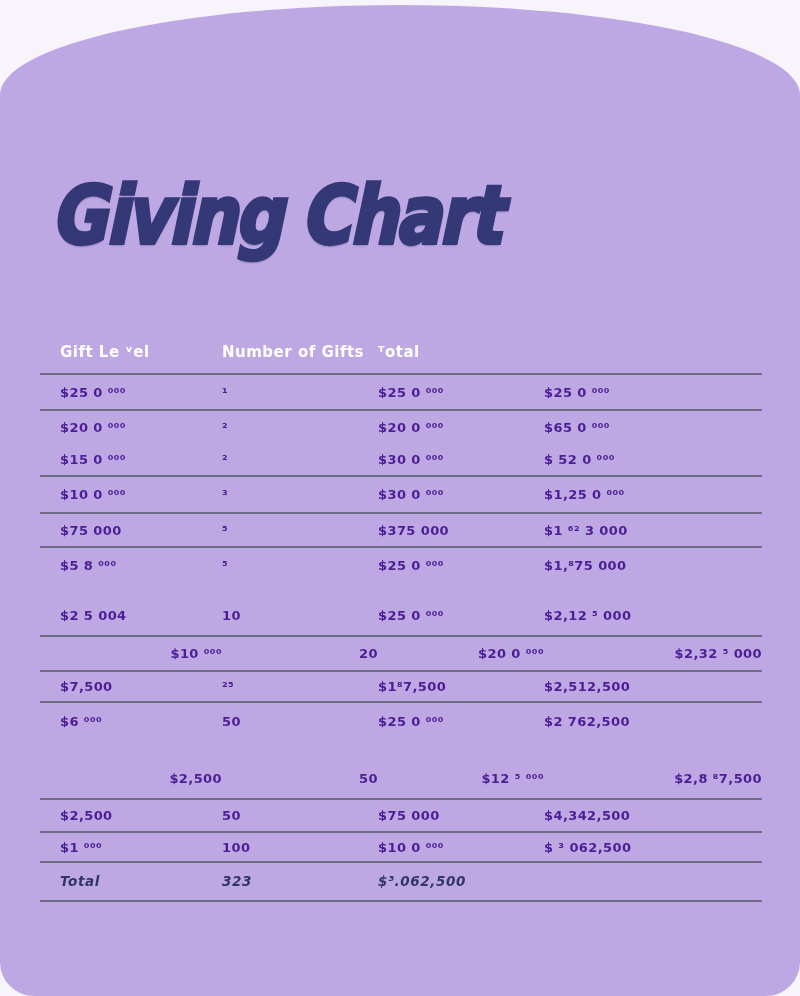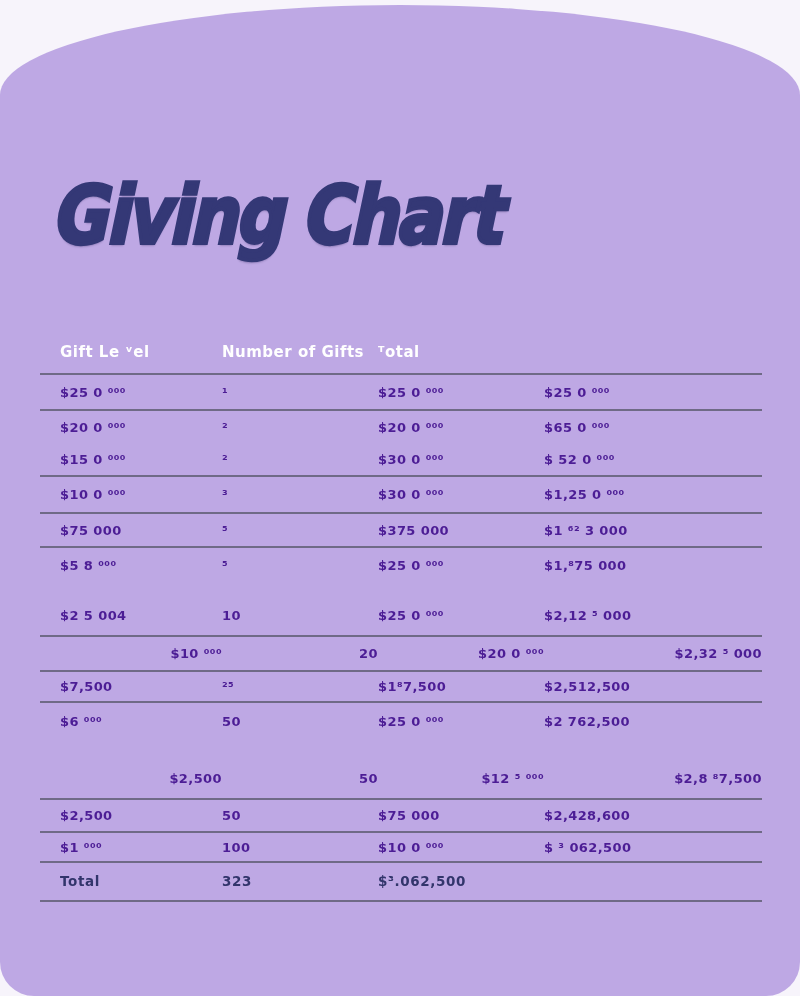--- a/index.html
+++ b/index.html
@@ -51,21 +51,21 @@
   .r-h36{min-height:36px;}
   .r-h33{min-height:33px;}
   .r-h37{min-height:37px;}
   .r-h34{min-height:34px;}
   .r-h35{min-height:35px;text-align:right;}
   .r-h31{min-height:31px;}
   .r-h30{min-height:30px;}
   .no-border{border-bottom:none;}
   .gap55{min-height:55px;padding-top:14px;}
   .gap60{min-height:60px;padding-top:18px;text-align:right;}
-  .total-row{min-height:39px;}
+  .total-row{min-height:39px;font-style:italic;}
   .total-row .cell{color:#32356b;font-size:13.5px;letter-spacing:0.6px;}
 </style>
 </head>
 <body>
 
 <div class="sheet"></div>
 
 <div class="title">Giving Chart</div>
 
 <div class="gift-table">
@@ -139,21 +139,21 @@
       <div class="t-row gap60">
     <div class="cell">$2,500</div>
     <div class="cell">50</div>
     <div class="cell">$12 ⁵ ⁰⁰⁰</div>
     <div class="cell">$2,8 ⁸7,500</div>
   </div>
       <div class="t-row r-h33">
     <div class="cell">$2,500</div>
     <div class="cell">50</div>
     <div class="cell">$75 000</div>
-    <div class="cell">$2,428,600</div>
+    <div class="cell">$4,342,500</div>
   </div>
       <div class="t-row r-h30">
     <div class="cell">$1 ⁰⁰⁰</div>
     <div class="cell">100</div>
     <div class="cell">$10 0 ⁰⁰⁰</div>
     <div class="cell">$ ³ 062,500</div>
   </div>
     </div>
 
   <div class="t-row total-row">

